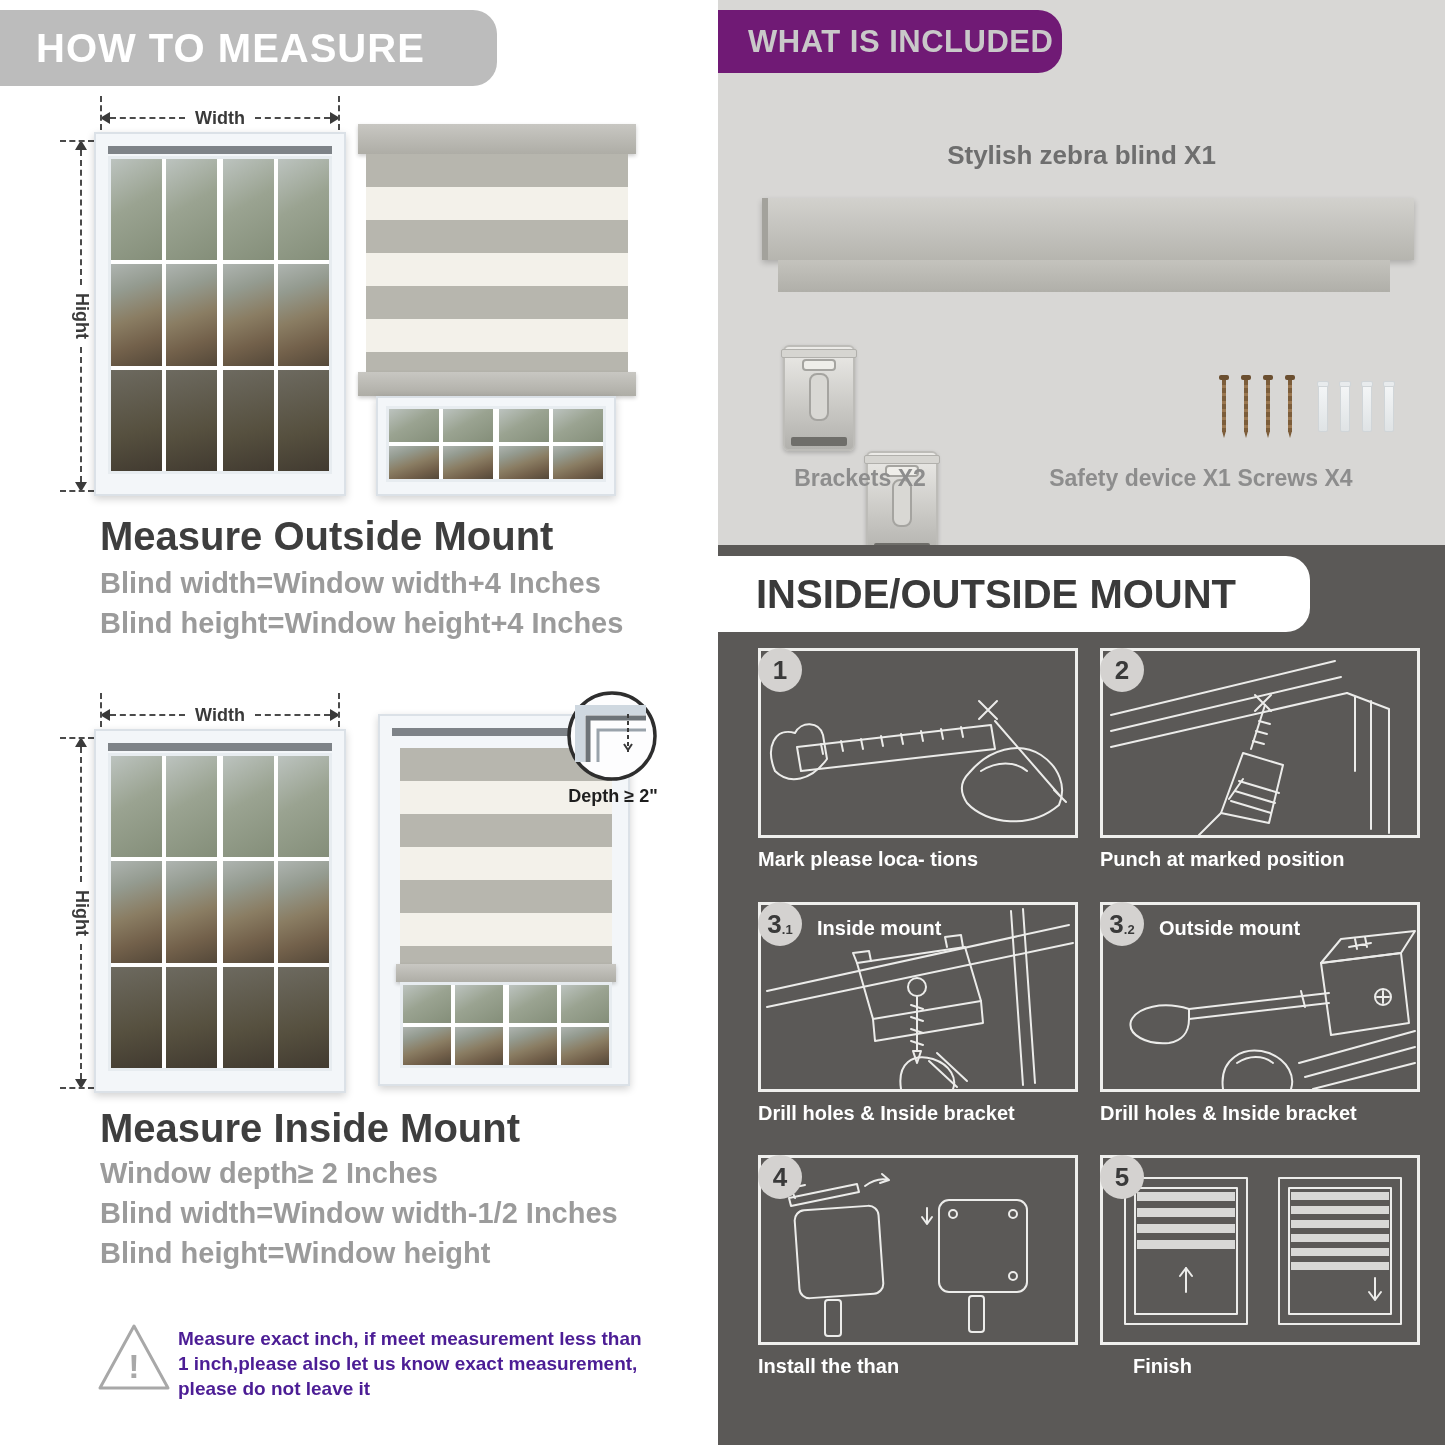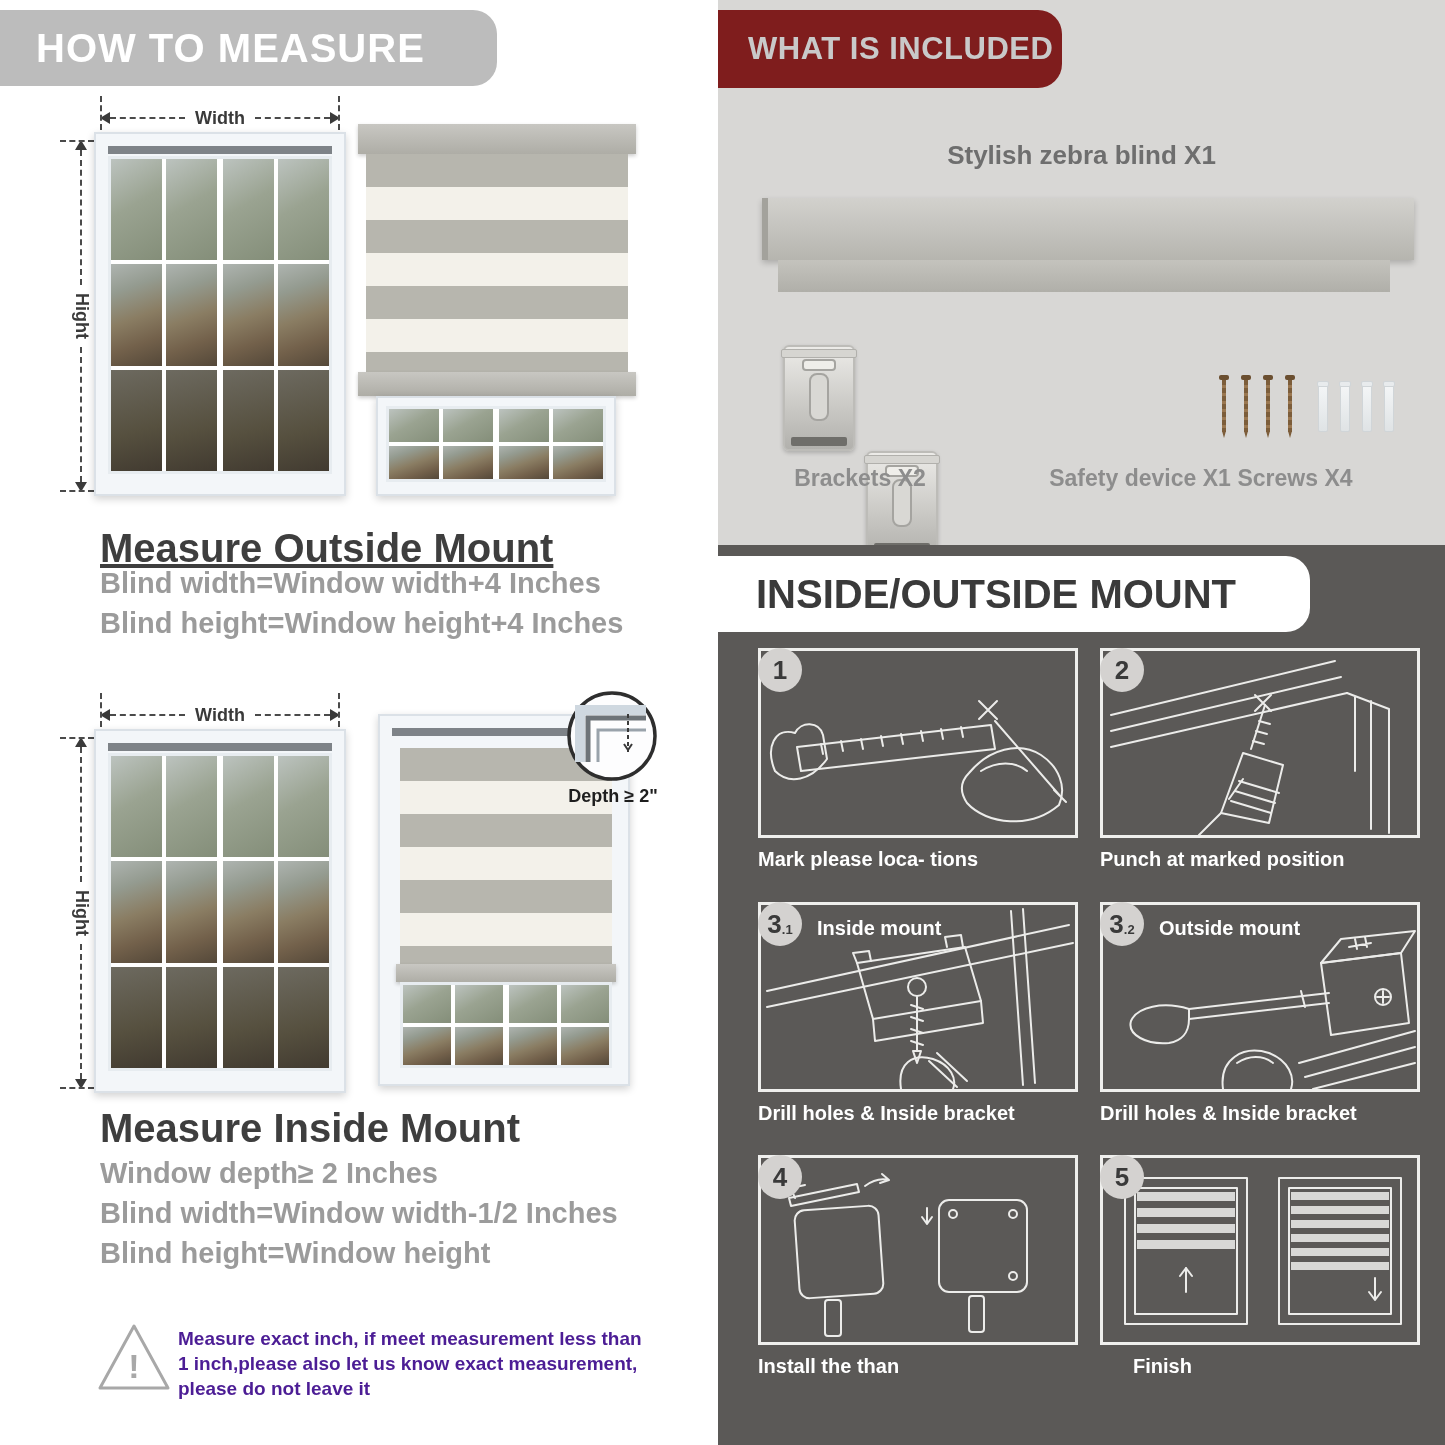--- a/index.html
+++ b/index.html
@@ -4,21 +4,21 @@
 <style>
   html,body{margin:0;padding:0;background:#fff;}
   #canvas{position:relative;width:1445px;height:1445px;overflow:hidden;background:#fff;
           font-family:"Liberation Sans",sans-serif;font-weight:bold;}
   .abs{position:absolute;}
 
   
   .hdr{display:flex;align-items:center;border-radius:0 24px 24px 0;}
   .hdr-left{left:0;top:10px;width:497px;height:76px;background:#bcbcbc;}
   .hdr-left span{color:#fff;font-size:40px;letter-spacing:1px;padding-left:36px;}
-  .hdr-right{left:718px;top:10px;width:344px;height:78px;background:#7f1d1d;}
+  .hdr-right{left:718px;top:10px;width:344px;height:63px;background:#701a75;}
   .hdr-right span{color:#c9c9c9;font-size:31px;letter-spacing:.5px;padding-left:30px;}
   .hdr-mount{left:718px;top:556px;width:592px;height:76px;background:#fff;z-index:3;}
   .hdr-mount span{color:#3a3a3a;font-size:40px;padding-left:38px;}
 
   
   .sec-heading{color:#3e3e3e;font-size:40px;}
   .formula{color:#9b9b9b;font-size:29px;}
 
   
   .measure-h{display:flex;align-items:center;color:#3a3a3a;font-size:18px;}
@@ -153,21 +153,21 @@
         <div class="half two-row">
             <div class="pane"></div>
             <div class="pane"></div>
             <div class="pane"></div>
             <div class="pane"></div>
           </div>
       </div>
     </div>
   </div>
 
-  <div class="abs sec-heading" style="left:100px;top:526px;text-decoration:underline;">Measure Outside Mount</div>
+  <div class="abs sec-heading" style="left:100px;top:514px;">Measure Outside Mount</div>
   <div class="abs formula" style="left:100px;top:567px;">Blind width=Window width+4 Inches</div>
   <div class="abs formula" style="left:100px;top:607px;">Blind height=Window height+4 Inches</div>
 
   <div class="abs measure-h" style="left:100px;top:703px;width:240px;height:24px;">
     <span class="tickv" style="left:0;"></span>
       <span class="tickv" style="right:0;"></span>
     <span class="ah l"></span>
     <span class="dash"></span>
     <span class="mlabel">Width</span>
     <span class="dash"></span>

